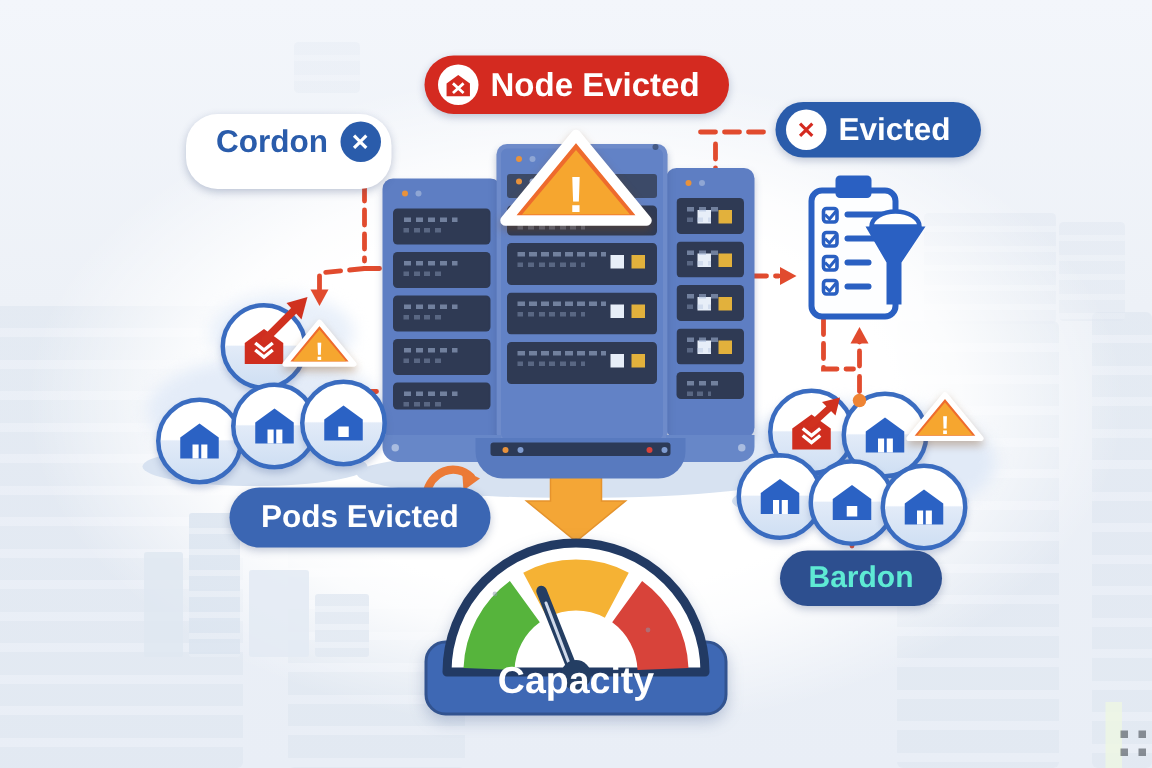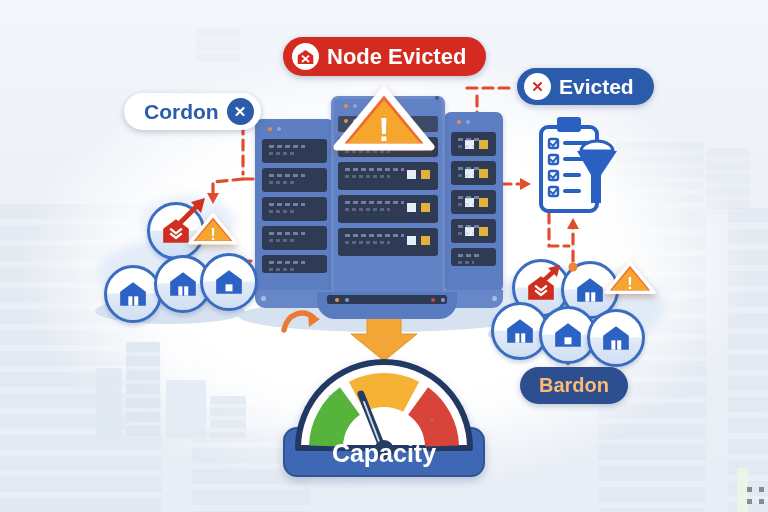--- a/index.html
+++ b/index.html
@@ -254,32 +254,35 @@
   <div class="pill" style="left:283px;top:37px;background:#d42a20;color:#fff;font-size:22px;padding:6px 20px 6px 9px">
     <span class="xcirc" style="width:27px;height:27px;background:#fff">
       <svg width="17" height="16" viewBox="0 0 24 22">
         <path d="M12 1 L23 9 V21 H1 V9 Z" fill="#d42a20"></path>
         <path d="M7 9 L17 18 M17 9 L7 18" stroke="#ffffff" stroke-width="2.6" fill="none"></path>
       </svg>
     </span>
     <span>Node Evicted</span>
   </div>
 
-  <div class="pill" style="left:124px;top:93px;background:#ffffff;color:#2a5cab;font-size:21px;padding:5px 7px 5px 20px">
+  <div class="pill" style="left:124px;top:76px;background:#ffffff;color:#2a5cab;font-size:21px;padding:5px 7px 18px 20px">
     <span>Cordon</span>
     <span class="xcirc" style="width:27px;height:27px;background:#2a5cab;color:#fff;font-size:15px">✕</span>
   </div>
 
   <div class="pill" style="left:517px;top:68px;background:#2a5cab;color:#fff;font-size:21px;padding:5px 20px 5px 7px">
     <span class="xcirc" style="width:27px;height:27px;background:#ffffff;color:#d42a20;font-size:15px">✕</span>
     <span>Evicted</span>
   </div>
 
-
-  <div class="pill" style="left:520px;top:367px;background:#2d4f8f;color:#fdba74;font-size:20px;padding:7px 19px">
+  <div class="pill" style="left:153px;top:325px;background:#3b66b3;color:#fff;font-size:21px;padding:8px 21px">
+    <span>Pods Evicted</span>
+  </div>
+
+  <div class="pill" style="left:520px;top:367px;background:#2d4f8f;color:#5eead4;font-size:20px;padding:7px 19px">
     <span>Bardon</span>
   </div>
 
   <svg class="laytop" width="768" height="512">
     <path d="M177 226 L197 206" stroke="#d0311f" stroke-width="5" stroke-linecap="round" fill="none"></path>
     <polygon points="191,202 205,198 201,213" fill="#d0311f"></polygon>
     <path d="M541 283 L553 272" stroke="#d0311f" stroke-width="4.5" stroke-linecap="round" fill="none"></path>
     <polygon points="548,268 560,265 557,277" fill="#d0311f"></polygon>
     <path d="M284 330 C 287 314, 303 308, 314 318" stroke="#ec7a36" stroke-width="5.5" fill="none" stroke-linecap="round"></path>
     <polygon points="308,313 320,319 309,327" fill="#ec7a36"></polygon>

